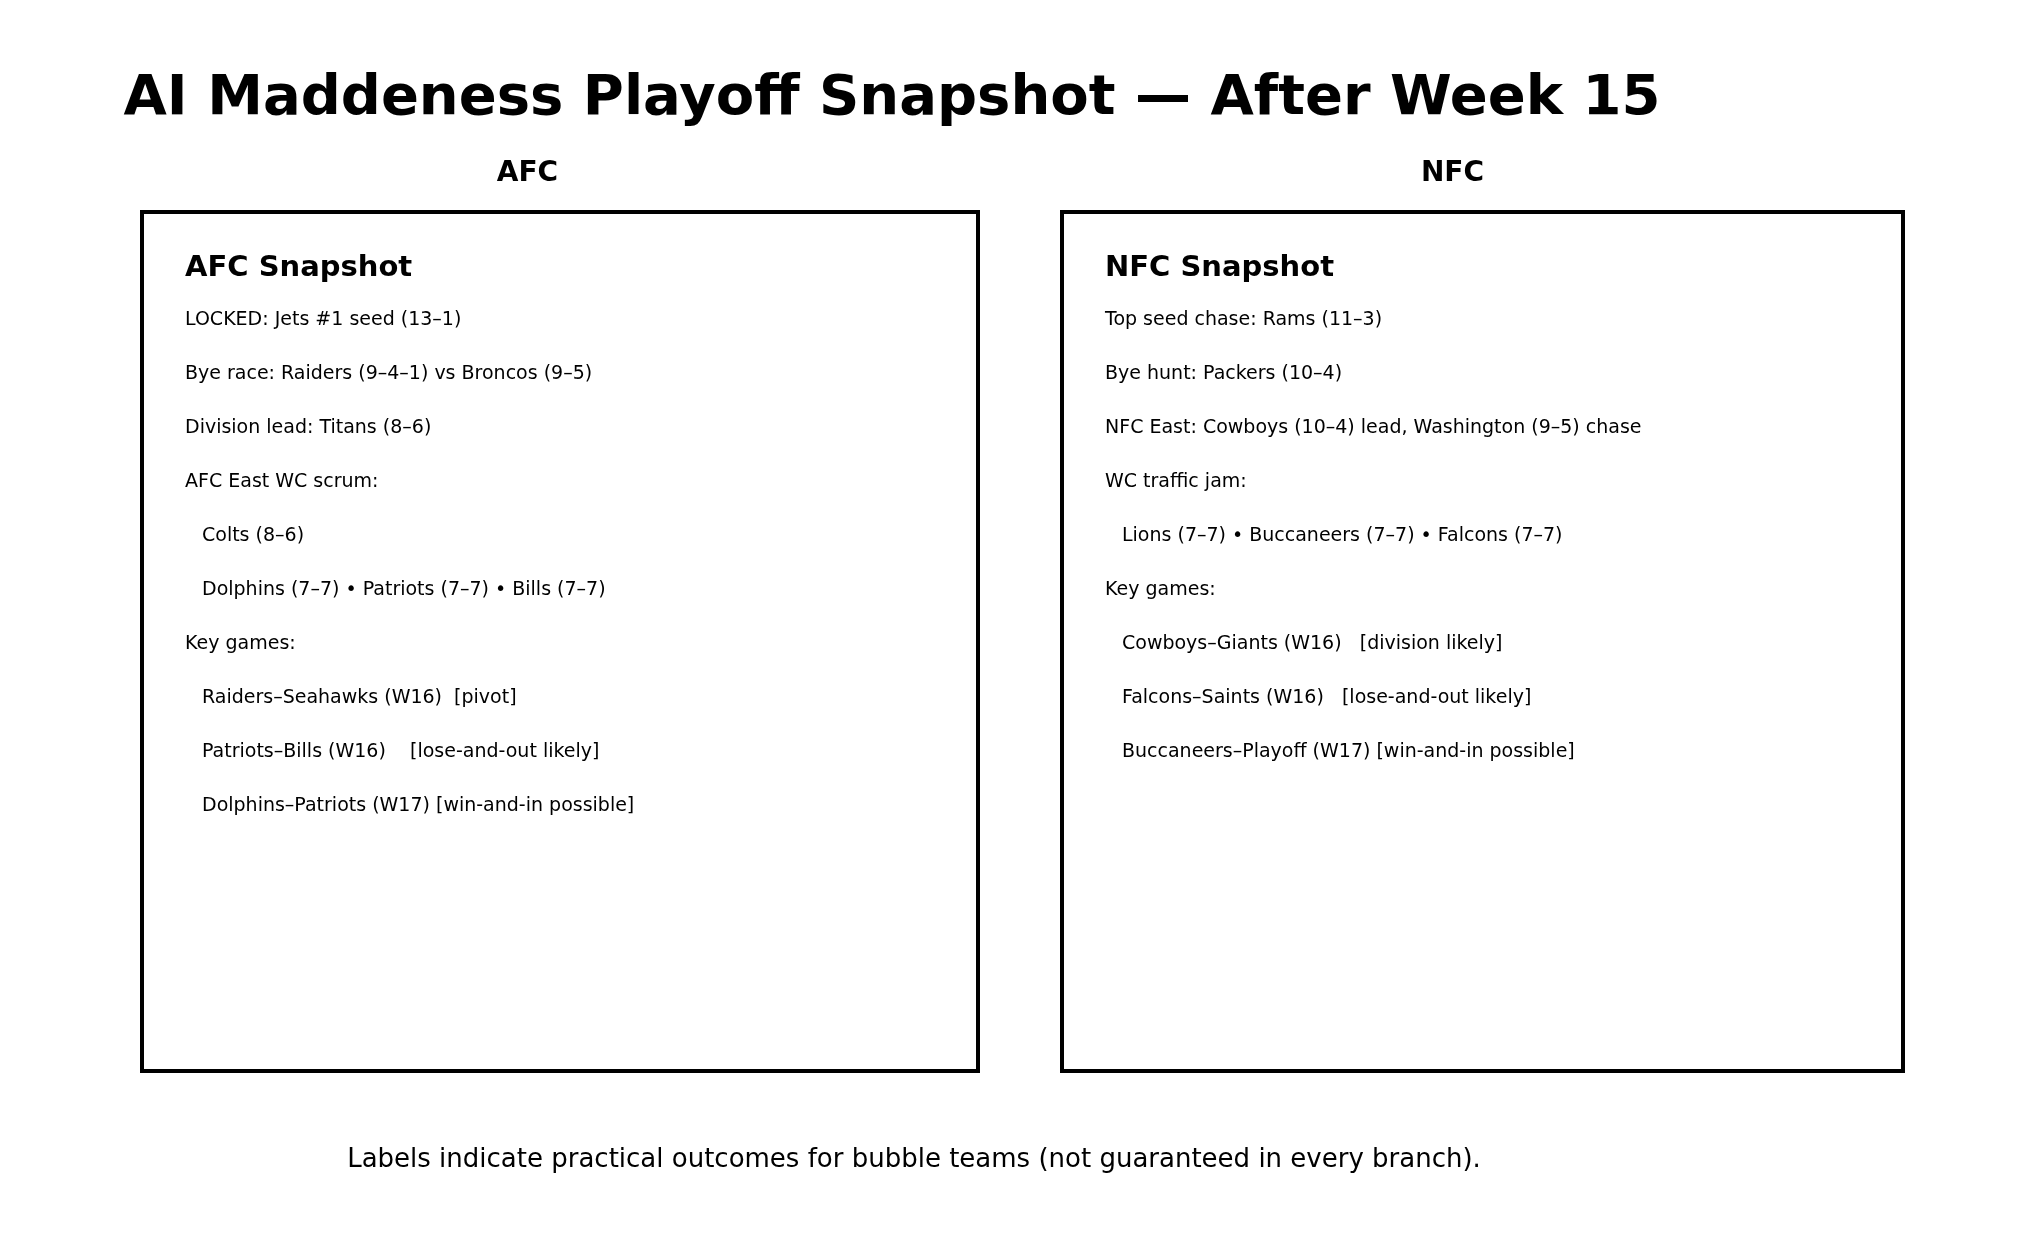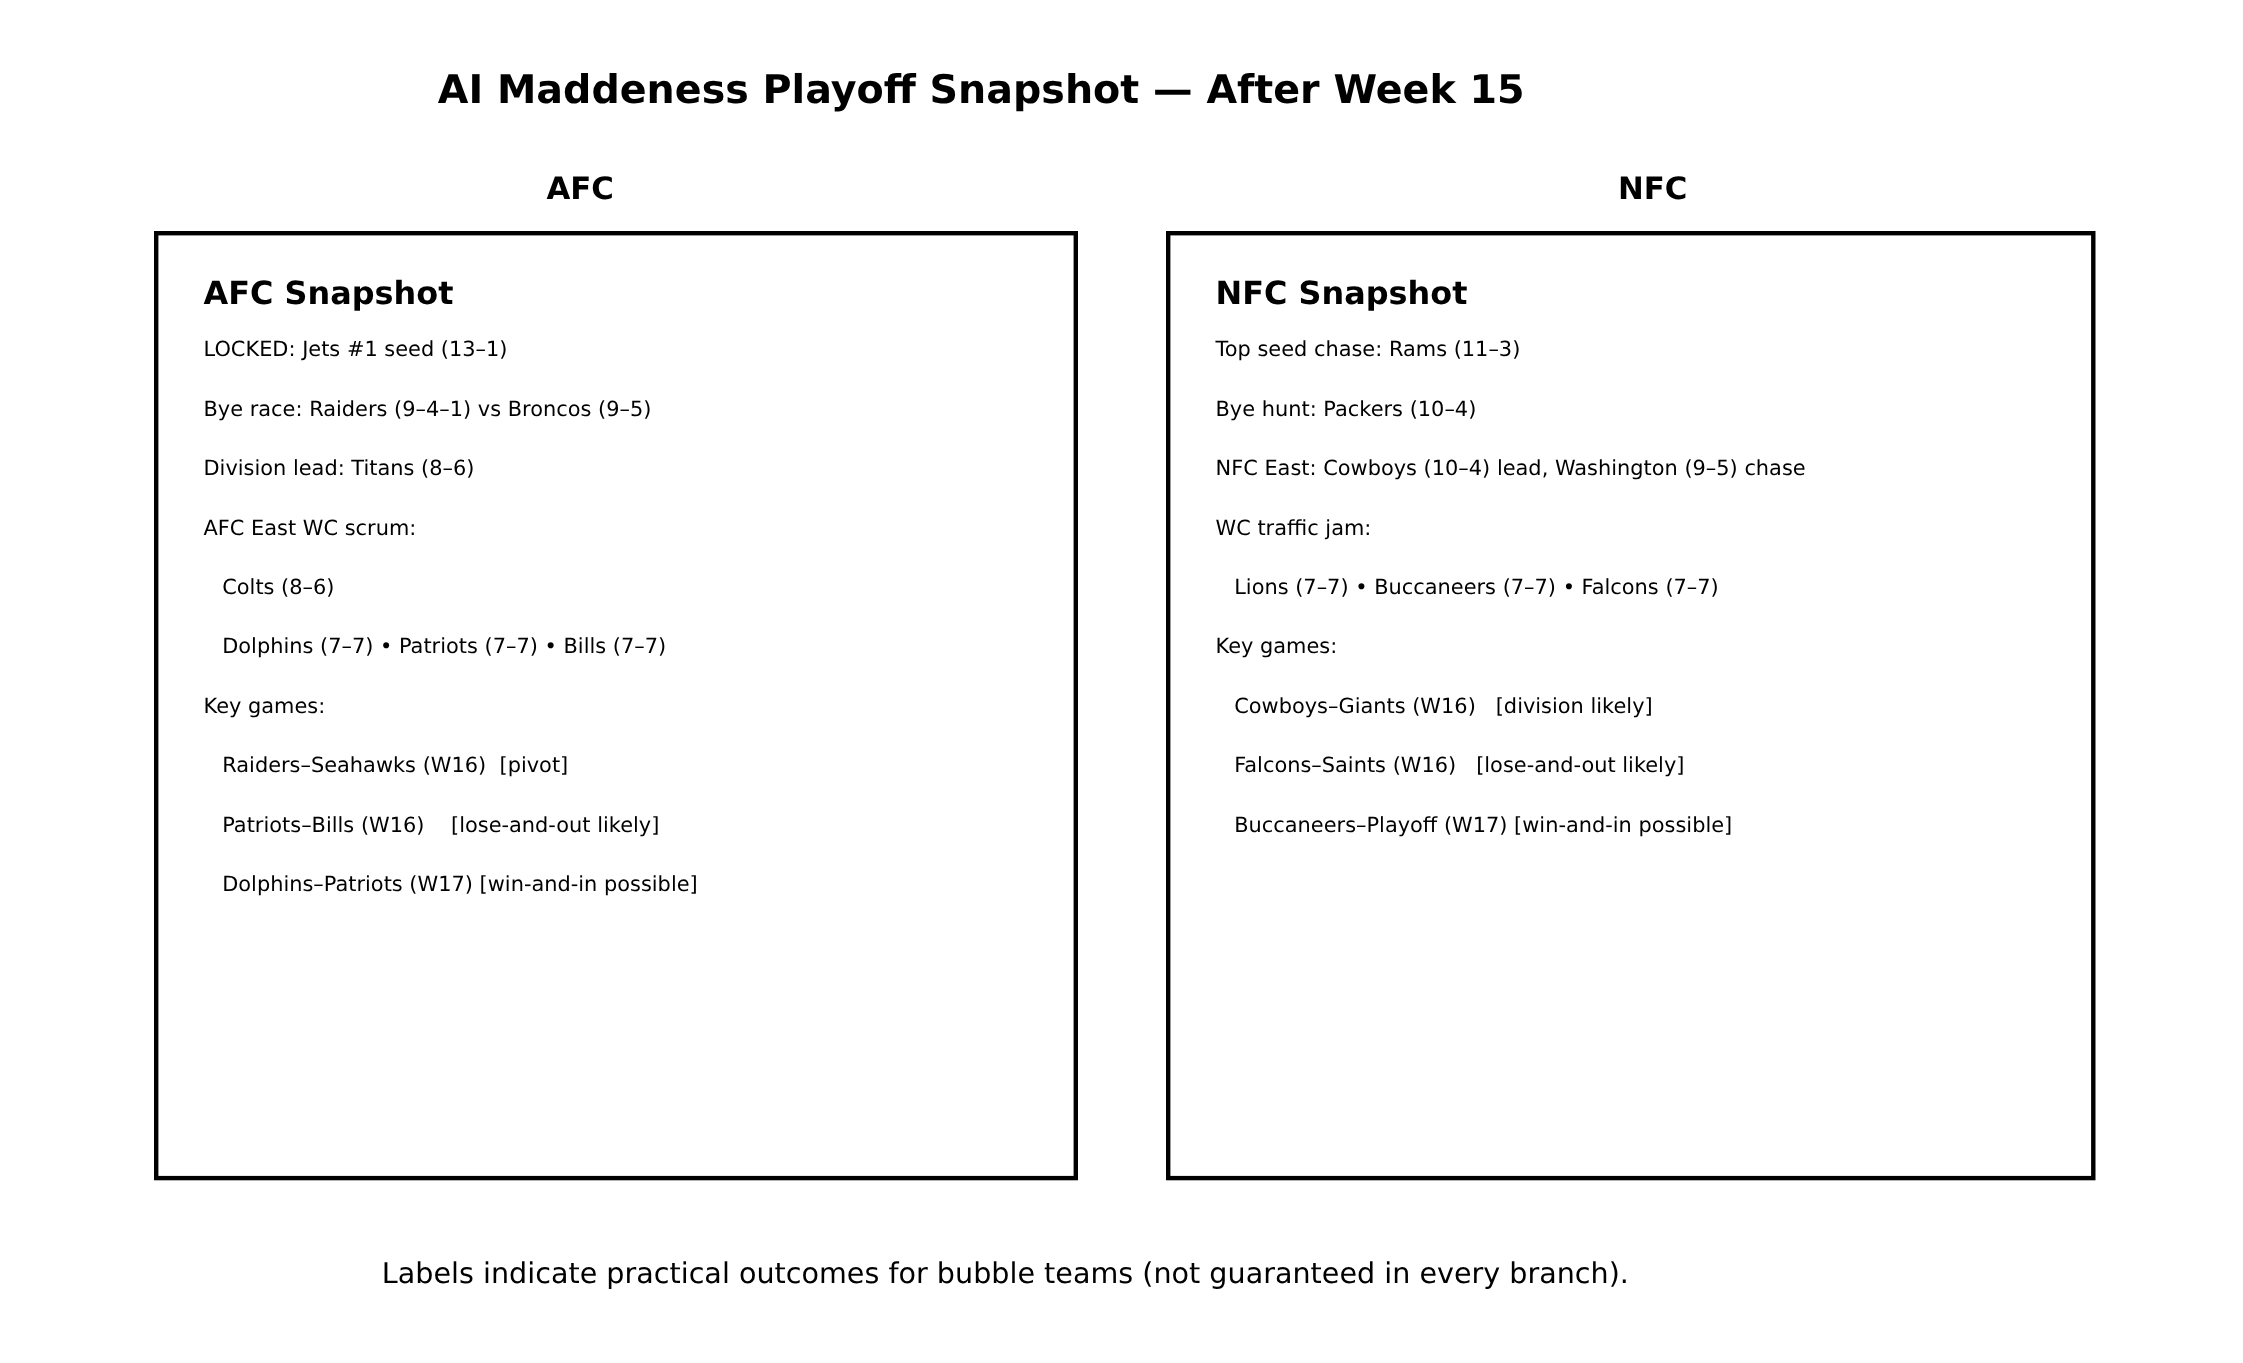--- a/index.html
+++ b/index.html
@@ -16,37 +16,37 @@
     overflow: hidden;
   }
 
   
   #figure-title {
     position: absolute;
     left: 0;
     top: 62px;
     width: 1784px;
     text-align: center;
-    font-size: 36px;
+    font-size: 56px;
     font-weight: bold;
     letter-spacing: 0px;
     white-space: nowrap;
   }
 
   
   .panel-header {
     position: absolute;
     top: 155px;
     font-size: 28px;
     font-weight: bold;
     white-space: nowrap;
     text-align: center;
   }
   #panel-header-afc { left: 455px; width: 145px; }
-  #panel-header-nfc { left: 1430px; width: 145px; }
+  #panel-header-nfc { left: 1380px; width: 145px; }
 
   
   .panel {
     position: absolute;
     top: 210px;
     height: 863px;
     border: 4px solid #000000;
     box-sizing: border-box;
     background: #ffffff;
   }

